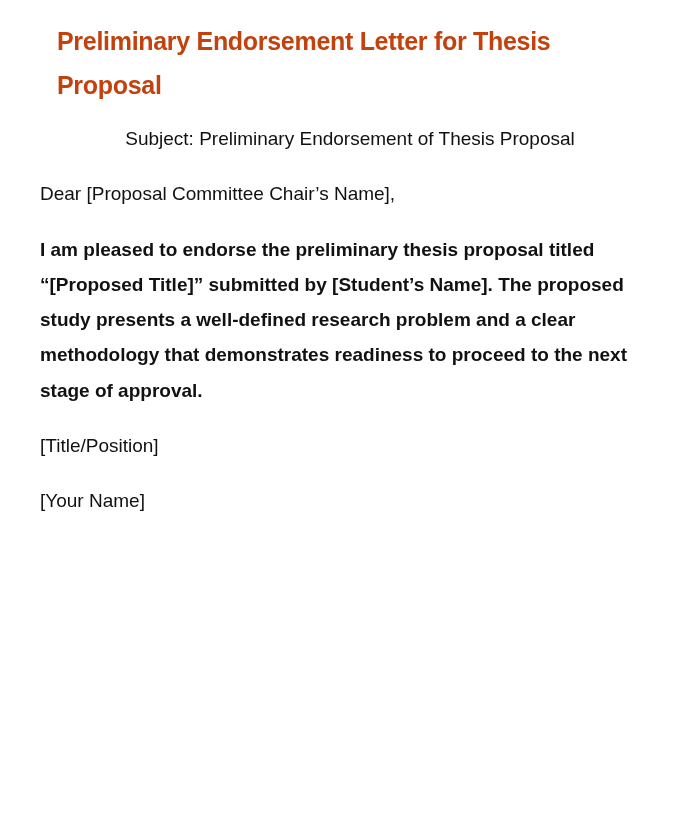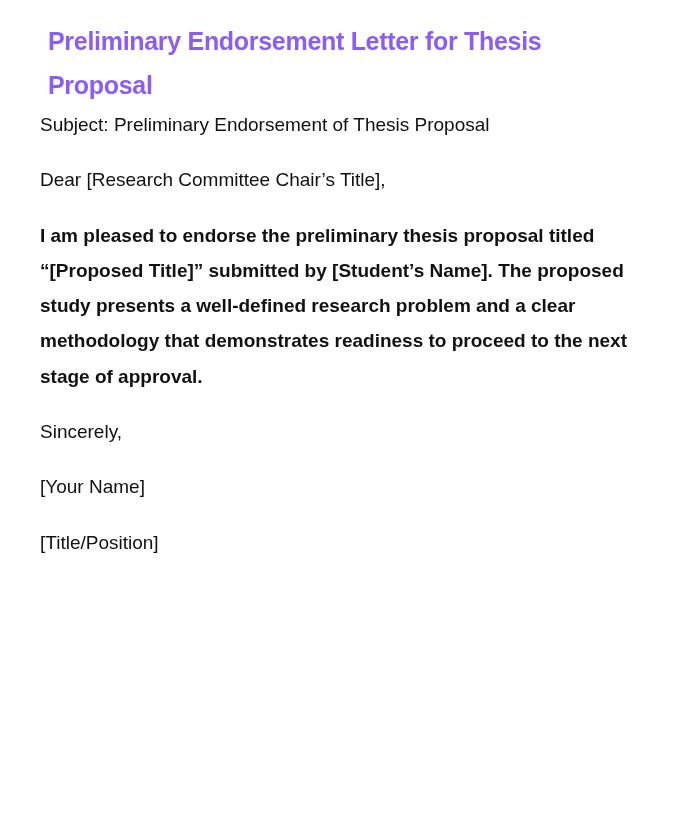--- a/index.html
+++ b/index.html
@@ -17,55 +17,55 @@
     .page {
       padding: 19px 40px 0 40px;
       box-sizing: border-box;
       width: 700px;
     }
     .doc-title {
       font-family: "Liberation Sans", sans-serif;
       font-weight: bold;
       font-size: 25px;
       line-height: 44px;
-      margin: 0 0 0 8px;
-      color: #8b5cf6;
+      margin: 0 0 0 17px;
+      color: #c2410c;
       letter-spacing: -0.3px;
       width: 560px;
     }
     .p {
       font-size: 19px;
       line-height: 35.3px;
       margin: 0 0 20px 0;
       color: #111111;
       letter-spacing: 0px;
     }
     .subject {
-      margin-top: 0px;
+      margin-top: 14px;
+      text-align: center;
     }
     .body-para {
       width: 600px;
       font-weight: bold;
     }
     .sig-line {
       margin-bottom: 20px;
     }
   </style>
 </head>
 <body>
 
 <div class="page">
   <h1 class="doc-title">Preliminary Endorsement Letter for Thesis Proposal</h1>
 
   <p class="p subject">Subject: Preliminary Endorsement of Thesis Proposal</p>
 
-  <p class="p">Dear [Research Committee Chair’s Title],</p>
+  <p class="p">Dear [Proposal Committee Chair’s Name],</p>
 
   <p class="p body-para">I am pleased to endorse the preliminary thesis proposal titled “[Proposed Title]” submitted by [Student’s Name]. The proposed study presents a well-defined research problem and a clear methodology that demonstrates readiness to proceed to the next stage of approval.</p>
 
 
-  <p class="p sig-line">Sincerely,</p>
+
+  <p class="p sig-line">[Title/Position]</p>
 
   <p class="p sig-line">[Your Name]</p>
-
-  <p class="p sig-line">[Title/Position]</p>
 
 </div>
 
 </body></html>

